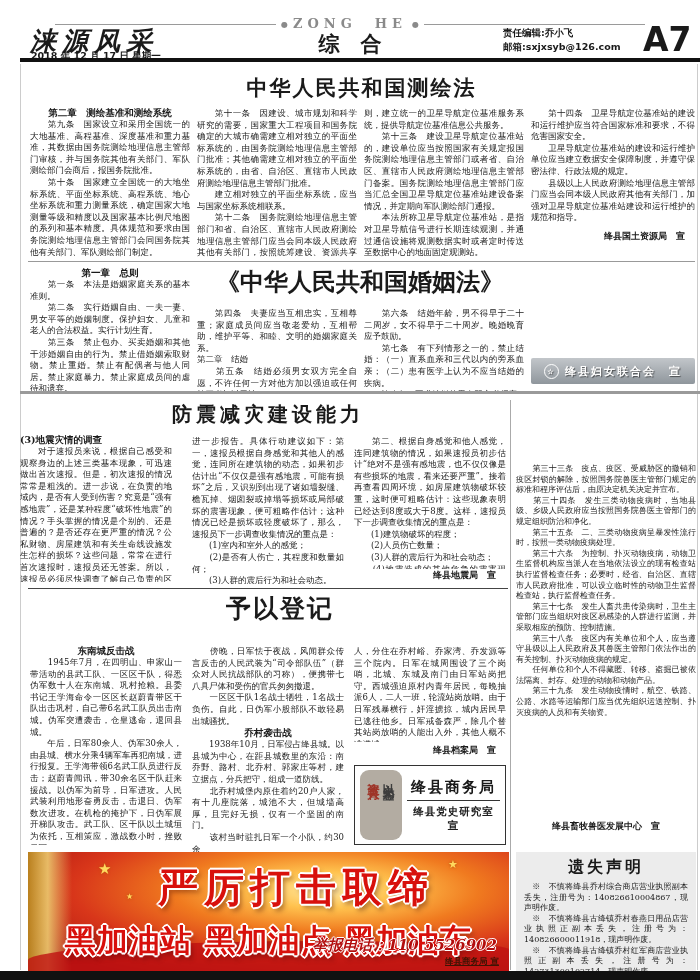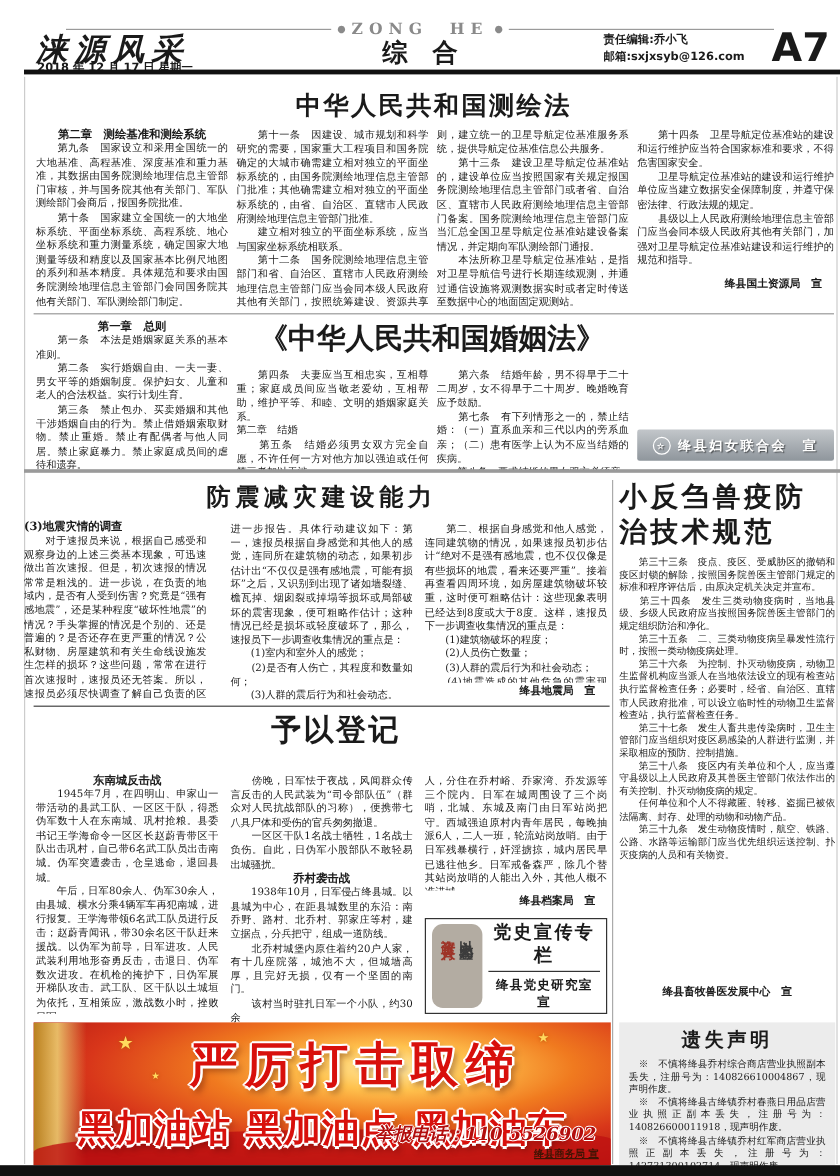--- a/index.html
+++ b/index.html
@@ -130,24 +130,20 @@
     <div class="body" style="height:133px;">　　第二、根据自身感觉和他人感觉，连同建筑物的情况，如果速报员初步估计“绝对不是强有感地震，也不仅仅像是有些损坏的地震，看来还要严重”。接着再查看四周环境，如房屋建筑物破坏较重，这时便可粗略估计：这些现象表明已经达到8度或大于8度。这样，速报员下一步调查收集情况的重点是：
 　　(1)建筑物破坏的程度；
 　　(2)人员伤亡数量；
 　　(3)人群的震后行为和社会动态；
 　　(4)地震造成的其他危急的震害现象。</div>
     <div class="byline">绛县地震局　宣</div>
   </div>
 
   <div class="abs" style="left:28px;top:588px;width:480px;height:1px;background:#444;"></div>
 
-  <div class="abs" style="left:516px;top:400px;width:180px;">
-    <div style="font-size:23px;font-weight:900;line-height:29px;letter-spacing:3px;">小反刍兽疫防</div>
-    <div style="font-size:23px;font-weight:900;line-height:29px;letter-spacing:3px;">治技术规范</div>
-  </div>
   <div class="abs body-sm" style="left:516px;top:464px;width:180px;height:352px;">　　第三十三条　疫点、疫区、受威胁区的撤销和疫区封锁的解除，按照国务院兽医主管部门规定的标准和程序评估后，由原决定机关决定并宣布。
 　　第三十四条　发生三类动物疫病时，当地县级、乡级人民政府应当按照国务院兽医主管部门的规定组织防治和净化。
 　　第三十五条　二、三类动物疫病呈暴发性流行时，按照一类动物疫病处理。
 　　第三十六条　为控制、扑灭动物疫病，动物卫生监督机构应当派人在当地依法设立的现有检查站执行监督检查任务；必要时，经省、自治区、直辖市人民政府批准，可以设立临时性的动物卫生监督检查站，执行监督检查任务。
 　　第三十七条　发生人畜共患传染病时，卫生主管部门应当组织对疫区易感染的人群进行监测，并采取相应的预防、控制措施。
 　　第三十八条　疫区内有关单位和个人，应当遵守县级以上人民政府及其兽医主管部门依法作出的有关控制、扑灭动物疫病的规定。
 　　任何单位和个人不得藏匿、转移、盗掘已被依法隔离、封存、处理的动物和动物产品。
 　　第三十九条　发生动物疫情时，航空、铁路、公路、水路等运输部门应当优先组织运送控制、扑灭疫病的人员和有关物资。</div>
   <div class="abs" style="left:516px;top:820px;width:180px;text-align:center;font-size:9px;font-weight:bold;">绛县畜牧兽医发展中心　宣</div>
 
@@ -170,21 +166,21 @@
 
   <div class="abs" style="left:354px;top:646px;width:152px;height:201px;">
     <div class="body" style="height:96px;">人，分住在乔村峪、乔家湾、乔发源等三个院内。日军在城周围设了三个岗哨，北城、东城及南门由日军站岗把守。西城强迫原村内青年居民，每晚抽派6人，二人一班，轮流站岗放哨。由于日军残暴横行，奸淫掳掠，城内居民早已逃往他乡。日军戒备森严，除几个替其站岗放哨的人能出入外，其他人概不准进城。</div>
     <div class="byline" style="margin-top:2px;">绛县档案局　宣</div>
     <div class="partybox" style="margin-top:8px;height:70px;">
       <div class="seal">
         <span class="sealcol" style="color:#9e3428;">资政育人</span>
         <span class="sealcol" style="color:#3c3c3c;">以史为鉴</span>
       </div>
       <div class="party-right">
-        <div class="party-title">党史宣传专栏</div>
+        <div class="party-title">绛县商务局</div>
         <div class="party-byline">绛县党史研究室　宣</div>
       </div>
     </div>
   </div>
 
   <div class="abs banner" style="left:28px;top:852px;width:481px;height:119px;">
     <div class="goldcol"></div>
     <div class="silk"></div>
     <span class="star" style="left:70px;top:8px;font-size:15px;">★</span>
     <span class="star" style="left:135px;top:22px;font-size:9px;">★</span>

